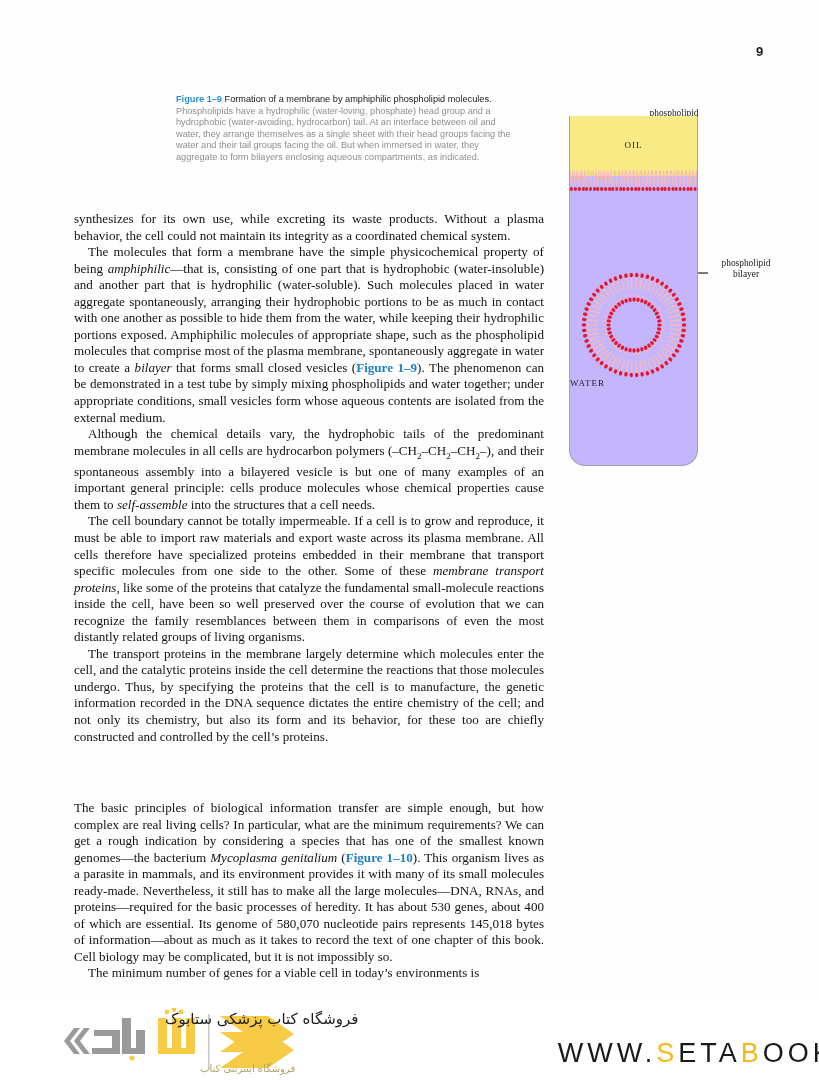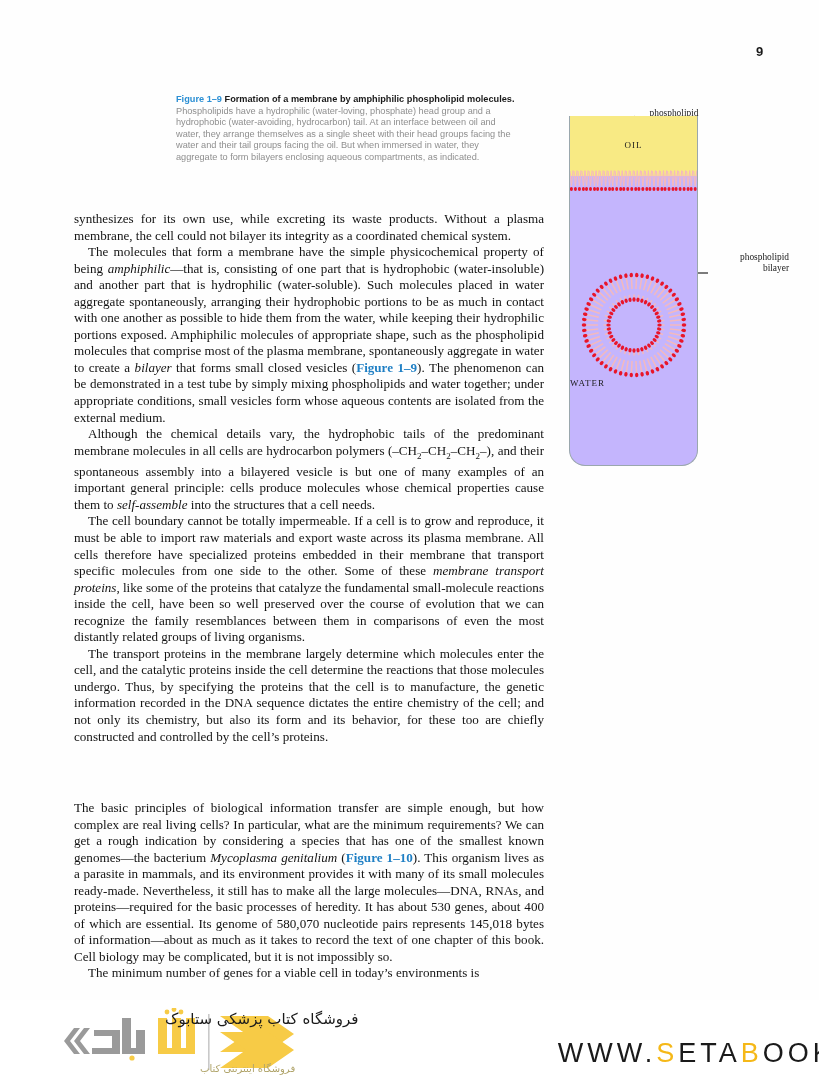--- a/index.html
+++ b/index.html
@@ -29,32 +29,32 @@
   }
   
   .figcap{
     position:absolute;left:176px;top:94px;width:345px;
     font-family:"Liberation Sans", sans-serif;
     font-size:9.2px;line-height:11.6px;
     color:#8e8e8e;
     text-align:left;
   }
   .figcap .fignum{color:#2b8fd4;font-weight:700;}
-  .figcap .figtitle{color:#1a1a1a;font-weight:700;}
+  .figcap .figtitle{color:#1a1a1a;font-weight:400;}
   
   .figure{
     position:absolute;left:556px;top:88px;width:250px;height:300px;
   }
   .lbl{
     position:absolute;
     font-family:"Liberation Serif", serif;
     font-size:9.4px;line-height:11px;color:#1a1a1a;
   }
   .lbl-mono{left:62px;top:20px;text-align:center;margin-left:21px;}
-  .lbl-bi{left:155px;top:164px;text-align:right;margin-left:8px;}
+  .lbl-bi{left:155px;top:170px;text-align:center;}
   .beaker{
     position:absolute;left:13px;top:28px;width:129px;height:350px;
     border-left:1.6px solid #9aa7ad;
     border-right:1.6px solid #9aa7ad;
     border-bottom:1.6px solid #9aa7ad;
     border-bottom-left-radius:16px;border-bottom-right-radius:16px;
     box-sizing:border-box;
     overflow:hidden;
     background:#c4b5fd;
   }
@@ -465,21 +465,21 @@
             <ellipse cx="79.62993335656115" cy="44.01147606654193" rx="1.6" ry="2.2" fill="#e8152a" transform="rotate(414 79.62993335656115 44.01147606654193)"></ellipse>
             <ellipse cx="81.72066636680339" cy="47.42324225664155" rx="1.6" ry="2.2" fill="#e8152a" transform="rotate(423 81.72066636680339 47.42324225664155)"></ellipse>
             <ellipse cx="83.25194116552642" cy="51.12006664343883" rx="1.6" ry="2.2" fill="#e8152a" transform="rotate(432 83.25194116552642 51.12006664343883)"></ellipse>
             <ellipse cx="84.18605268517601" cy="55.01092114147411" rx="1.6" ry="2.2" fill="#e8152a" transform="rotate(441 84.18605268517601 55.01092114147411)"></ellipse>
           </g>
       </svg>
     </div>
   </div>
 
   <div class="col" id="col-top" style="top:211px;">
-      <p class="noindent"><span>synthesizes for its own use, while excreting its waste products. Without a plasma membrane, the cell could not bilayer its integrity as a coordinated chemical system.</span></p>
+      <p class="noindent"><span>synthesizes for its own use, while excreting its waste products. Without a plasma behavior, the cell could not maintain its integrity as a coordinated chemical system.</span></p>
       <p><span>The molecules that form a membrane have the simple physicochemical property of being </span><i>amphiphilic</i><span>—that is, consisting of one part that is hydrophobic (water-insoluble) and another part that is hydrophilic (water-soluble). Such molecules placed in water aggregate spontaneously, arranging their hydrophobic portions to be as much in contact with one another as possible to hide them from the water, while keeping their hydrophilic portions exposed. Amphiphilic molecules of appropriate shape, such as the phospholipid molecules that comprise most of the plasma membrane, spontaneously aggregate in water to create a </span><i>bilayer</i><span> that forms small closed vesicles (</span><span class="figref">Figure 1–9</span><span>). The phenomenon can be demonstrated in a test tube by simply mixing phospholipids and water together; under appropriate conditions, small vesicles form whose aqueous contents are isolated from the external medium.</span></p>
       <p><span>Although the chemical details vary, the hydrophobic tails of the predominant membrane molecules in all cells are hydrocarbon polymers (–CH</span><sub>2</sub><span>–CH</span><sub>2</sub><span>–CH</span><sub>2</sub><span>–), and their spontaneous assembly into a bilayered vesicle is but one of many examples of an important general principle: cells produce molecules whose chemical properties cause them to </span><i>self-assemble</i><span> into the structures that a cell needs.</span></p>
       <p><span>The cell boundary cannot be totally impermeable. If a cell is to grow and reproduce, it must be able to import raw materials and export waste across its plasma membrane. All cells therefore have specialized proteins embedded in their membrane that transport specific molecules from one side to the other. Some of these </span><i>membrane transport proteins</i><span>, like some of the proteins that catalyze the fundamental small-molecule reactions inside the cell, have been so well preserved over the course of evolution that we can recognize the family resemblances between them in comparisons of even the most distantly related groups of living organisms.</span></p>
       <p><span>The transport proteins in the membrane largely determine which molecules enter the cell, and the catalytic proteins inside the cell determine the reactions that those molecules undergo. Thus, by specifying the proteins that the cell is to manufacture, the genetic information recorded in the DNA sequence dictates the entire chemistry of the cell; and not only its chemistry, but also its form and its behavior, for these too are chiefly constructed and controlled by the cell’s proteins.</span></p>
     </div>
   <div class="col" id="col-bottom" style="top:800px;">
       <p class="noindent"><span>The basic principles of biological information transfer are simple enough, but how complex are real living cells? In particular, what are the minimum requirements? We can get a rough indication by considering a species that has one of the smallest known genomes—the bacterium </span><i>Mycoplasma genitalium</i><span> (</span><span class="figref">Figure 1–10</span><span>). This organism lives as a parasite in mammals, and its environment provides it with many of its small molecules ready-made. Nevertheless, it still has to make all the large molecules—DNA, RNAs, and proteins—required for the basic processes of heredity. It has about 530 genes, about 400 of which are essential. Its genome of 580,070 nucleotide pairs represents 145,018 bytes of information—about as much as it takes to record the text of one chapter of this book. Cell biology may be complicated, but it is not impossibly so.</span></p>
       <p><span>The minimum number of genes for a viable cell in today’s environments is</span></p>
     </div>
 

